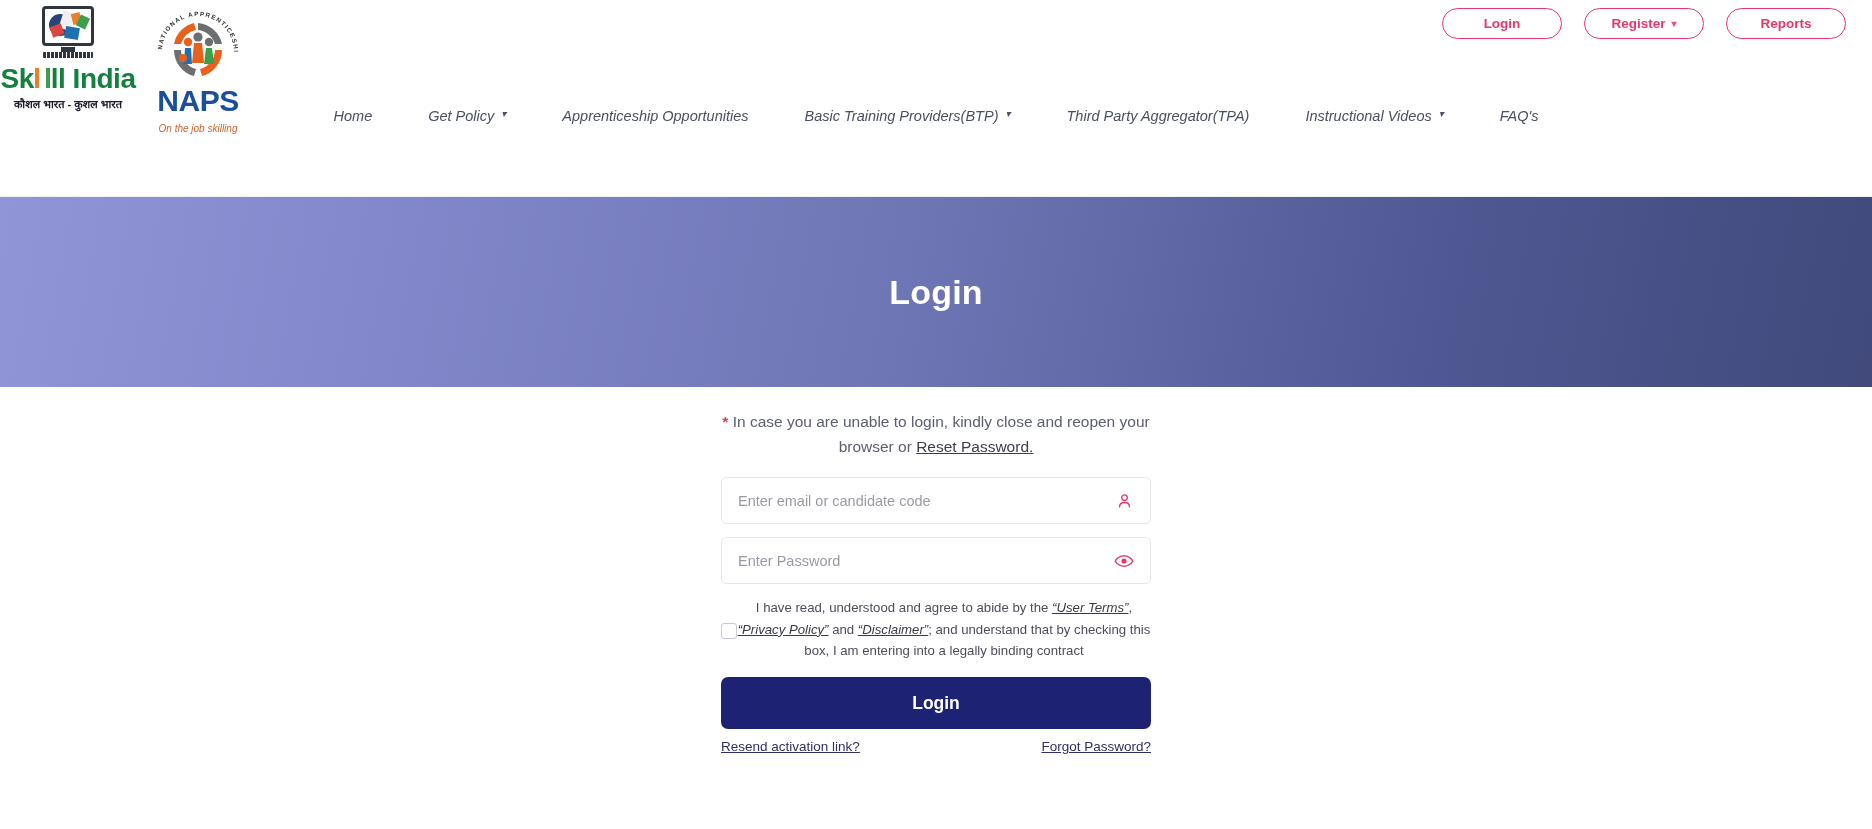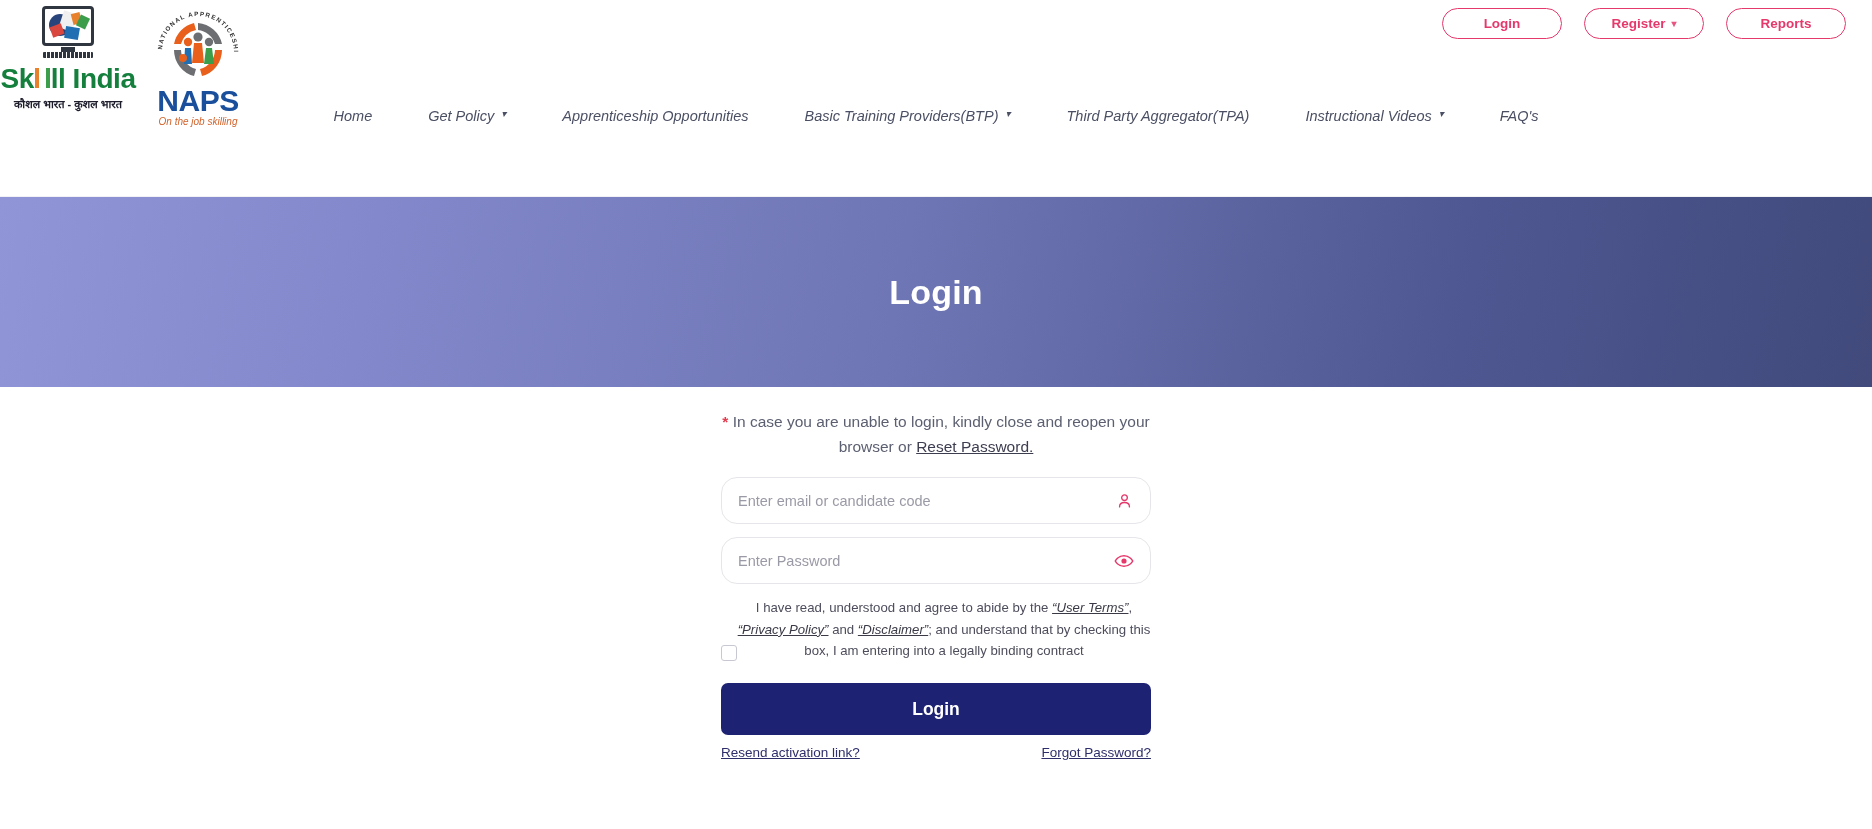--- a/index.html
+++ b/index.html
@@ -54,21 +54,21 @@
              background-image: repeating-linear-gradient(90deg,#2f3640 0 3px,#fff 3px 4px); }
   .si-word { font-size: 28px; font-weight: 700; color:#15803d; letter-spacing:-0.5px; line-height: 1; margin-top:5px; white-space:nowrap; }
   .si-word .bars { display:inline-flex; gap:1.5px; vertical-align: baseline; margin: 0 1px; }
   .si-word .bars i { display:inline-block; width:4px; height:20px; }
   .si-sub { font-size: 11px; font-weight: 700; color:#1c1c2b; margin-top:3px; white-space:nowrap; }
 
   
   .naps-logo { width: 108px; position: relative; display:flex; flex-direction:column; align-items:center; }
   .naps-emblem { position: relative; width: 92px; height: 82px; }
   .naps-text { font-size: 30px; font-weight: 800; color:#1a4f9c; letter-spacing:-0.5px; line-height:1; margin-top:-2px; }
-  .naps-tag { font-size: 10px; font-style: italic; color:#d2622a; margin-top:0; white-space:nowrap; }
+  .naps-tag { font-size: 10px; font-style: italic; color:#d2622a; margin-top:7px; white-space:nowrap; }
 
   
   .top-actions {
     position: absolute;
     right: 26px; top: 8px;
     display: flex; gap: 22px; align-items: center;
   }
   .pill {
     min-width: 120px;
     height: 31px;
@@ -139,21 +139,21 @@
     margin-bottom: 18px;
   }
   .notice .star { color: #e23c4e; font-weight: 700; }
   .notice a { color:#3d3d50; text-decoration: underline; }
 
   .field {
     position: relative;
     width: 430px;
     height: 47px;
     border: 1px solid #e6e6ea;
-    border-radius: 16px;
+    border-radius: 5px;
     background: #fff;
     margin-bottom: 13px;
     display:flex; align-items:flex-start;
   }
   .field input {
     flex:1;
     border: none;
     outline: none;
     background: transparent;
     padding: 0 44px 0 16px;
@@ -168,23 +168,23 @@
     right: 16px; top: 50%;
     transform: translateY(-50%);
     width: 20px; height: 20px;
     display:flex; align-items:center; justify-content:center;
     cursor: pointer;
   }
 
   .terms {
     display: flex;
     gap: 0;
-    align-items: flex-end;
+    align-items: center;
     margin-top: 10px;
-    margin-bottom: 22px;
+    margin-bottom: 16px;
   }
   .cbox {
     flex: 0 0 auto;
     width: 16px; height: 16px;
     border: 1.4px solid #c8c8d2;
     border-radius: 3px;
     background:#fff;
     margin-top: 4px;
     cursor: pointer;
   }

